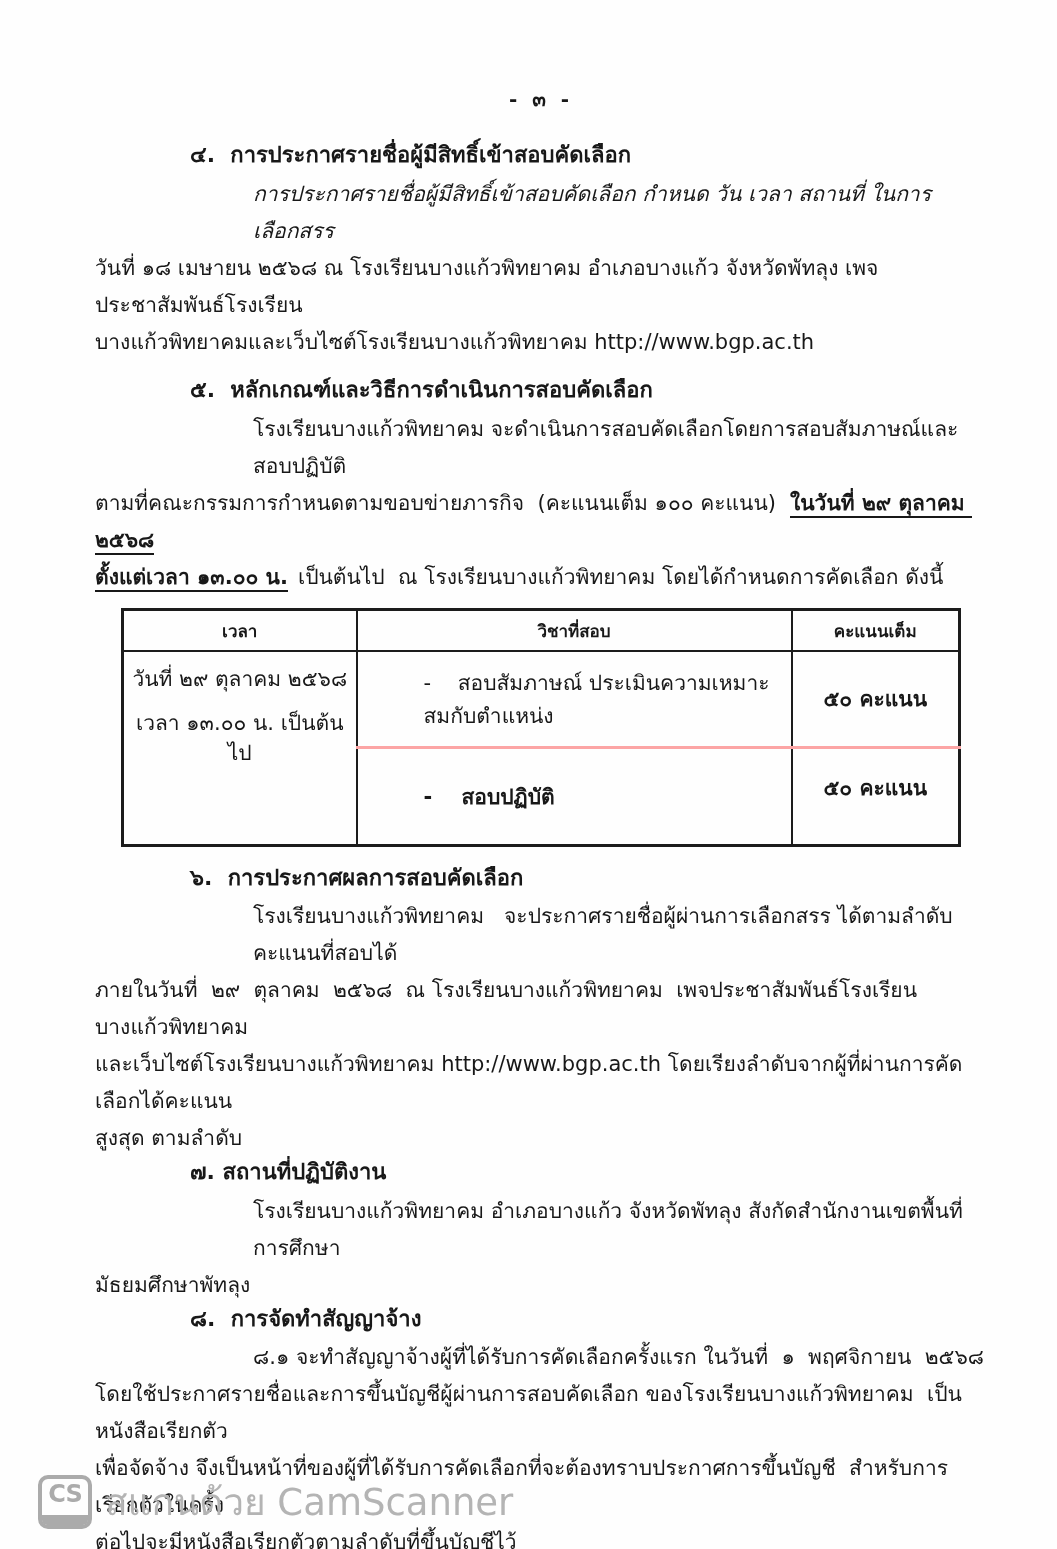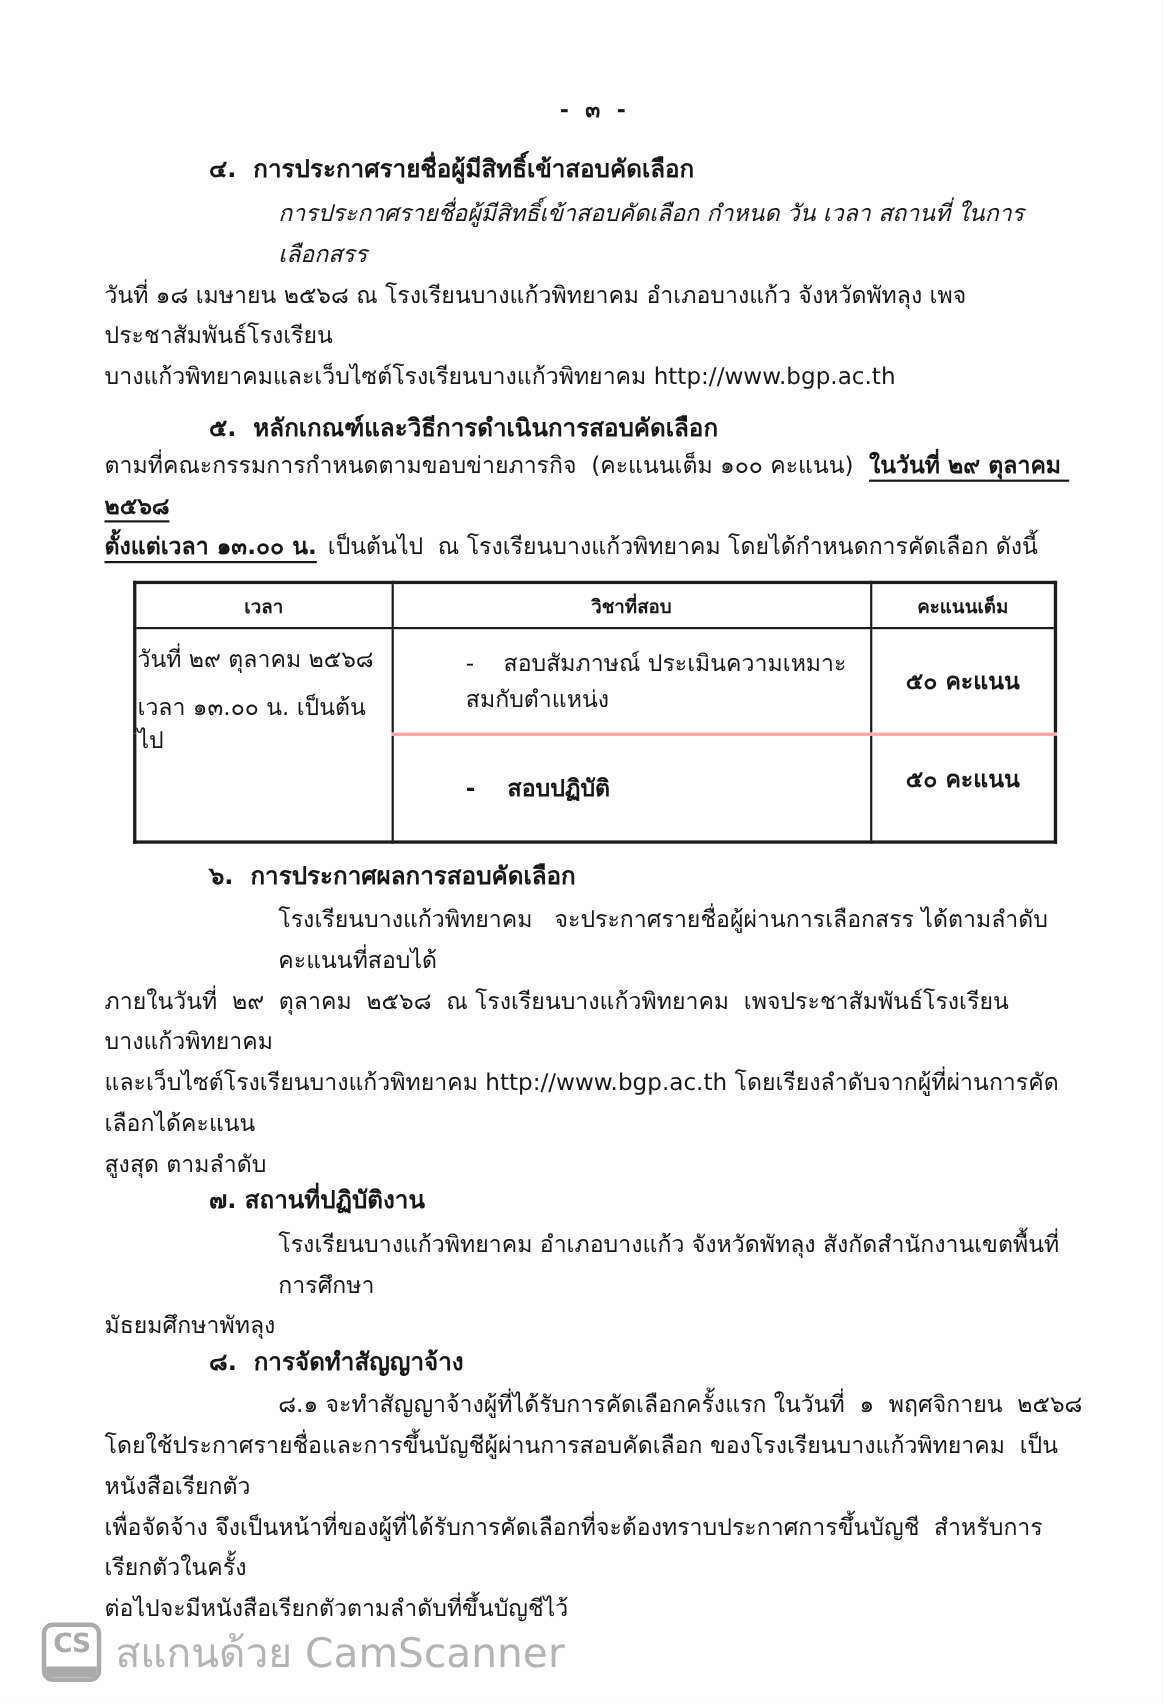--- a/index.html
+++ b/index.html
@@ -62,21 +62,21 @@
     font-size:17px;
     font-weight:bold;
     text-align:center;
     vertical-align:middle;
   }
   tr.row1 { height:96px; }
   tr.row2 { height:98px; }
   tr.row2 td { border-top:3px solid #fca5a5;font-weight:bold; }
   td.time-cell {
     vertical-align:top;
-    text-align:left;
+    text-align:center;
     padding-top:12px;
     line-height:30px;
   }
   td.time-cell .t2 { margin-top:14px; }
   td.subj {
     padding-left:66px;
     vertical-align:middle;
     white-space:pre-wrap;
   }
   td.score {
@@ -133,20 +133,21 @@
 
     <section>
       <h2 class="h ind-h sec4-h">๔.  การประกาศรายชื่อผู้มีสิทธิ์เข้าสอบคัดเลือก</h2>
       <div class="ln ind-p sec4-l1">การประกาศรายชื่อผู้มีสิทธิ์เข้าสอบคัดเลือก กำหนด วัน เวลา สถานที่ ในการเลือกสรร</div>
       <div class="ln">วันที่ ๑๘ เมษายน ๒๕๖๘ ณ โรงเรียนบางแก้วพิทยาคม อำเภอบางแก้ว จังหวัดพัทลุง เพจประชาสัมพันธ์โรงเรียน</div>
       <div class="ln">บางแก้วพิทยาคมและเว็บไซต์โรงเรียนบางแก้วพิทยาคม http://www.bgp.ac.th</div>
     </section>
 
     <section>
       <h2 class="h ind-h sec5-h">๕.  หลักเกณฑ์และวิธีการดำเนินการสอบคัดเลือก</h2>
+      <div class="ln ind-p sec5-l1">โรงเรียนบางแก้วพิทยาคม จะดำเนินการสอบคัดเลือกโดยการสอบสัมภาษณ์และสอบปฏิบัติ</div>
       <div class="ln"><span>ตามที่คณะกรรมการกำหนดตามขอบข่ายภารกิจ  (คะแนนเต็ม ๑๐๐ คะแนน)</span><span class="u gap-l">ในวันที่ ๒๙ ตุลาคม ๒๕๖๘</span></div>
       <div class="ln"><span class="u gap-r">ตั้งแต่เวลา ๑๓.๐๐ น.</span><span>เป็นต้นไป  ณ โรงเรียนบางแก้วพิทยาคม โดยได้กำหนดการคัดเลือก ดังนี้</span></div>
     </section>
 
     <table class="tbl">
       <colgroup>
         <col style="width:234px">
         <col style="width:435px">
         <col style="width:168px">
       </colgroup>

